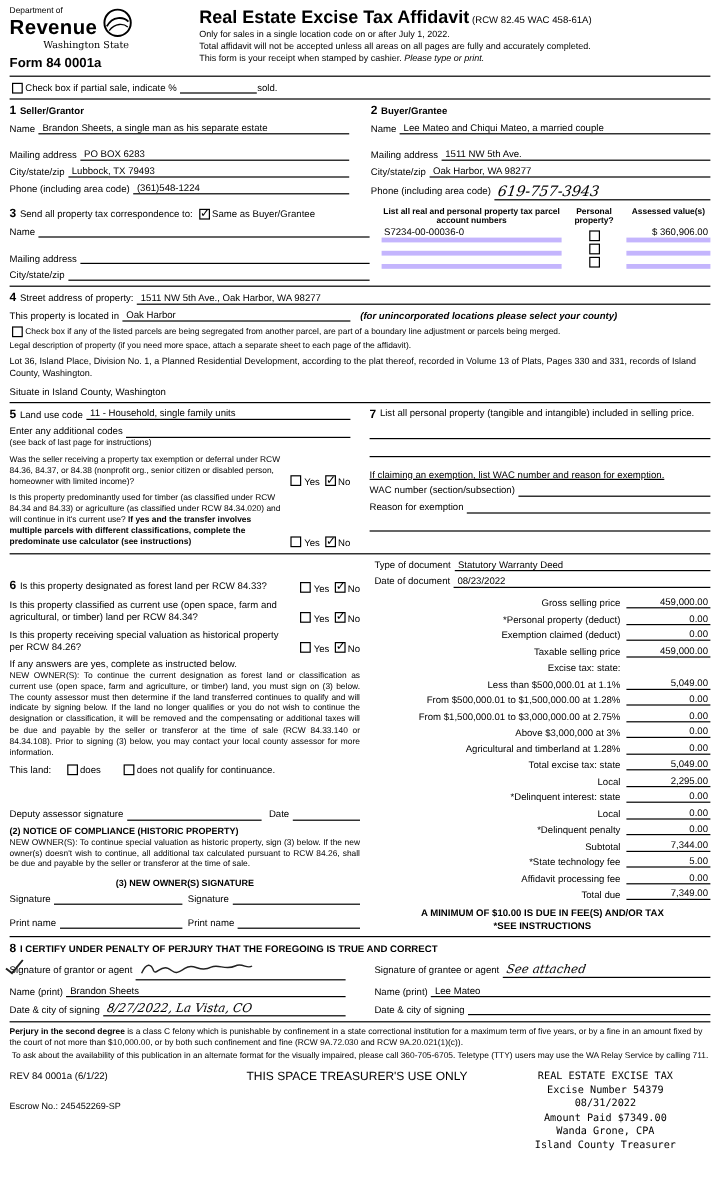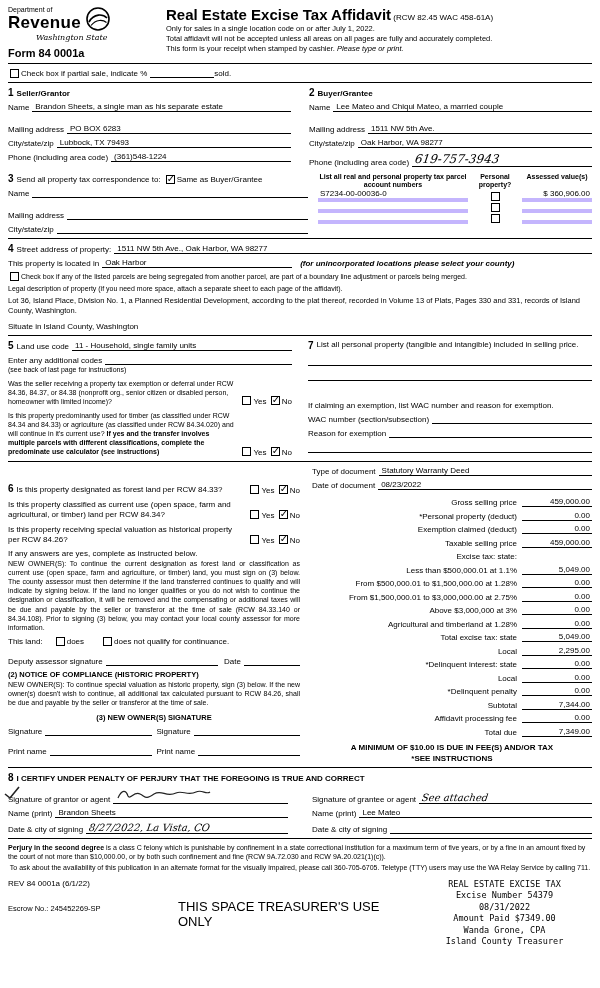--- a/index.html
+++ b/index.html
@@ -9,28 +9,28 @@
   .sep { border-top:1px solid #000; margin:4px 0; }
   b { font-weight:bold; }
   i { font-style:italic; }
 
   
   .hdr { display:flex; gap:10px; }
   .logoblk { width:148px; flex:0 0 148px; }
   .logorow { display:flex; align-items:flex-start; gap:4px; }
   .dept { font-size:7px; }
   .rev { font-size:17px; font-weight:bold; letter-spacing:.3px; }
-  .wastate { font-family:"DejaVu Serif", serif; font-style:italic; font-size:8px; margin-left:28px; }
+  .wastate { font-family:"DejaVu Serif", serif; font-size:8px; margin-left:28px; }
   .formnum { font-weight:bold; font-size:11px; margin-top:5px; }
   .titleblk { flex:1; }
   .title { font-size:15px; font-weight:bold; }
   .rcw { font-size:8px; }
   .note { font-size:7.5px; margin-top:1px; }
 
-  .fieldrow { display:flex; align-items:flex-end; margin-top:4px; }
+  .fieldrow { display:flex; align-items:center; margin-top:4px; }
   .lbl { white-space:nowrap; margin-right:3px; }
   .fill { flex:1; border-bottom:1px solid #000; min-height:10px; padding:0 3px; }
   .fill.short { flex:0 0 64px; }
   .grid2 { display:grid; grid-template-columns:1fr 1fr; column-gap:18px; }
   .secnum { font-weight:bold; font-size:10px; margin-right:3px; }
   .sectitle { font-weight:bold; }
 
   .cb { display:inline-block; width:9px; height:9px; border:1px solid #000; position:relative; vertical-align:-1px; margin:0 2px; flex:0 0 9px; }
   .cb[data-checked="true"]::after { content:"\2713"; position:absolute; top:-3px; left:0; font-size:10px; }
 
@@ -66,21 +66,21 @@
   .hw-md { font-size:10px; }
 
   .sec8 { position:relative; }
   .margincheck { position:absolute; left:-4px; top:14px; }
 
   .perj { font-size:7px; line-height:1.3; margin-top:4px; }
   .perj-center { font-size:7px; text-align:center; margin-top:3px; }
 
   .footer { display:flex; margin-top:8px; }
   .f-left { width:170px; }
-  .f-center { flex:1; text-align:left; font-size:13px;margin-top:20px; }
+  .f-center { flex:1; text-align:center; font-size:10px; }
   .f-right { width:175px; }
   .stamp { font-family:"DejaVu Sans Mono", monospace; font-size:8.5px; line-height:1.35; text-align:center; }
   .escrow { margin-top:16px; font-size:7.5px; }
 </style>
 </head>
 <body>
 
 <div class="page">
 
   <div class="hdr">
@@ -256,21 +256,21 @@
         </span>
       </div>
     </div>
     <div>
       <div class="fieldrow" style="margin-top:0; align-items:flex-start;">
         <span class="secnum">7</span>
         <span>List all personal property (tangible and intangible) included in selling price.</span>
       </div>
       <div class="blank"></div>
       <div class="blank"></div>
-      <div style="margin-top:20px;">If claiming an exemption, list WAC number and reason for exemption.</div>
+      <div style="margin-top:10px;text-decoration:underline;">If claiming an exemption, list WAC number and reason for exemption.</div>
       <div class="fieldrow">
           <span class="lbl">WAC number (section/subsection)</span>
           <span class="fill"></span>
         </div>
       <div class="fieldrow">
           <span class="lbl">Reason for exemption</span>
           <span class="fill"></span>
         </div>
       <div class="blank"></div>
     </div>
@@ -303,21 +303,21 @@
       </div>
       <div style="margin-top:4px;">If any answers are yes, complete as instructed below.</div>
       <div class="nbody">NEW OWNER(S): To continue the current designation as forest land or classification as current use (open space, farm and agriculture, or timber) land, you must sign on (3) below. The county assessor must then determine if the land transferred continues to qualify and will indicate by signing below. If the land no longer qualifies or you do not wish to continue the designation or classification, it will be removed and the compensating or additional taxes will be due and payable by the seller or transferor at the time of sale (RCW 84.33.140 or 84.34.108). Prior to signing (3) below, you may contact your local county assessor for more information.</div>
       <div class="fieldrow" style="margin-top:5px;">
         <span class="lbl">This land:</span>
         <span class="cb" style="margin-left:10px;" data-checked="false"></span>
         <span class="lbl">does</span>
         <span class="cb" style="margin-left:16px;" data-checked="false"></span>
         <span>does not qualify for continuance.</span>
       </div>
-      <div class="fieldrow" style="margin-top:10px;">
+      <div class="fieldrow" style="margin-top:28px;">
         <span class="lbl">Deputy assessor signature</span>
         <span class="fill"></span>
         <span class="lbl" style="margin-left:6px;">Date</span>
         <span class="fill" style="flex:0 0 56px;"></span>
       </div>
       <div class="ntitle">(2) NOTICE OF COMPLIANCE (HISTORIC PROPERTY)</div>
       <div class="nbody">NEW OWNER(S): To continue special valuation as historic property, sign (3) below. If the new owner(s) doesn't wish to continue, all additional tax calculated pursuant to RCW 84.26, shall be due and payable by the seller or transferor at the time of sale.</div>
       <div class="ntitle" style="text-align:center; margin-top:6px;">(3) NEW OWNER(S) SIGNATURE</div>
       <div class="grid2" style="column-gap:5px;">
         <div class="fieldrow">
@@ -408,20 +408,24 @@
         </div>
       <div class="taxrow">
           <span class="taxlbl">*Delinquent penalty</span>
           <span class="taxval">0.00</span>
         </div>
       <div class="taxrow">
           <span class="taxlbl">Subtotal</span>
           <span class="taxval">7,344.00</span>
         </div>
       <div class="taxrow">
+          <span class="taxlbl">*State technology fee</span>
+          <span class="taxval">5.00</span>
+        </div>
+      <div class="taxrow">
           <span class="taxlbl">Affidavit processing fee</span>
           <span class="taxval">0.00</span>
         </div>
       <div class="taxrow">
           <span class="taxlbl">Total due</span>
           <span class="taxval">7,349.00</span>
         </div>
 
       <div class="minimum">A MINIMUM OF $10.00 IS DUE IN FEE(S) AND/OR TAX</div>
       <div class="seeinstr">*SEE INSTRUCTIONS</div>

